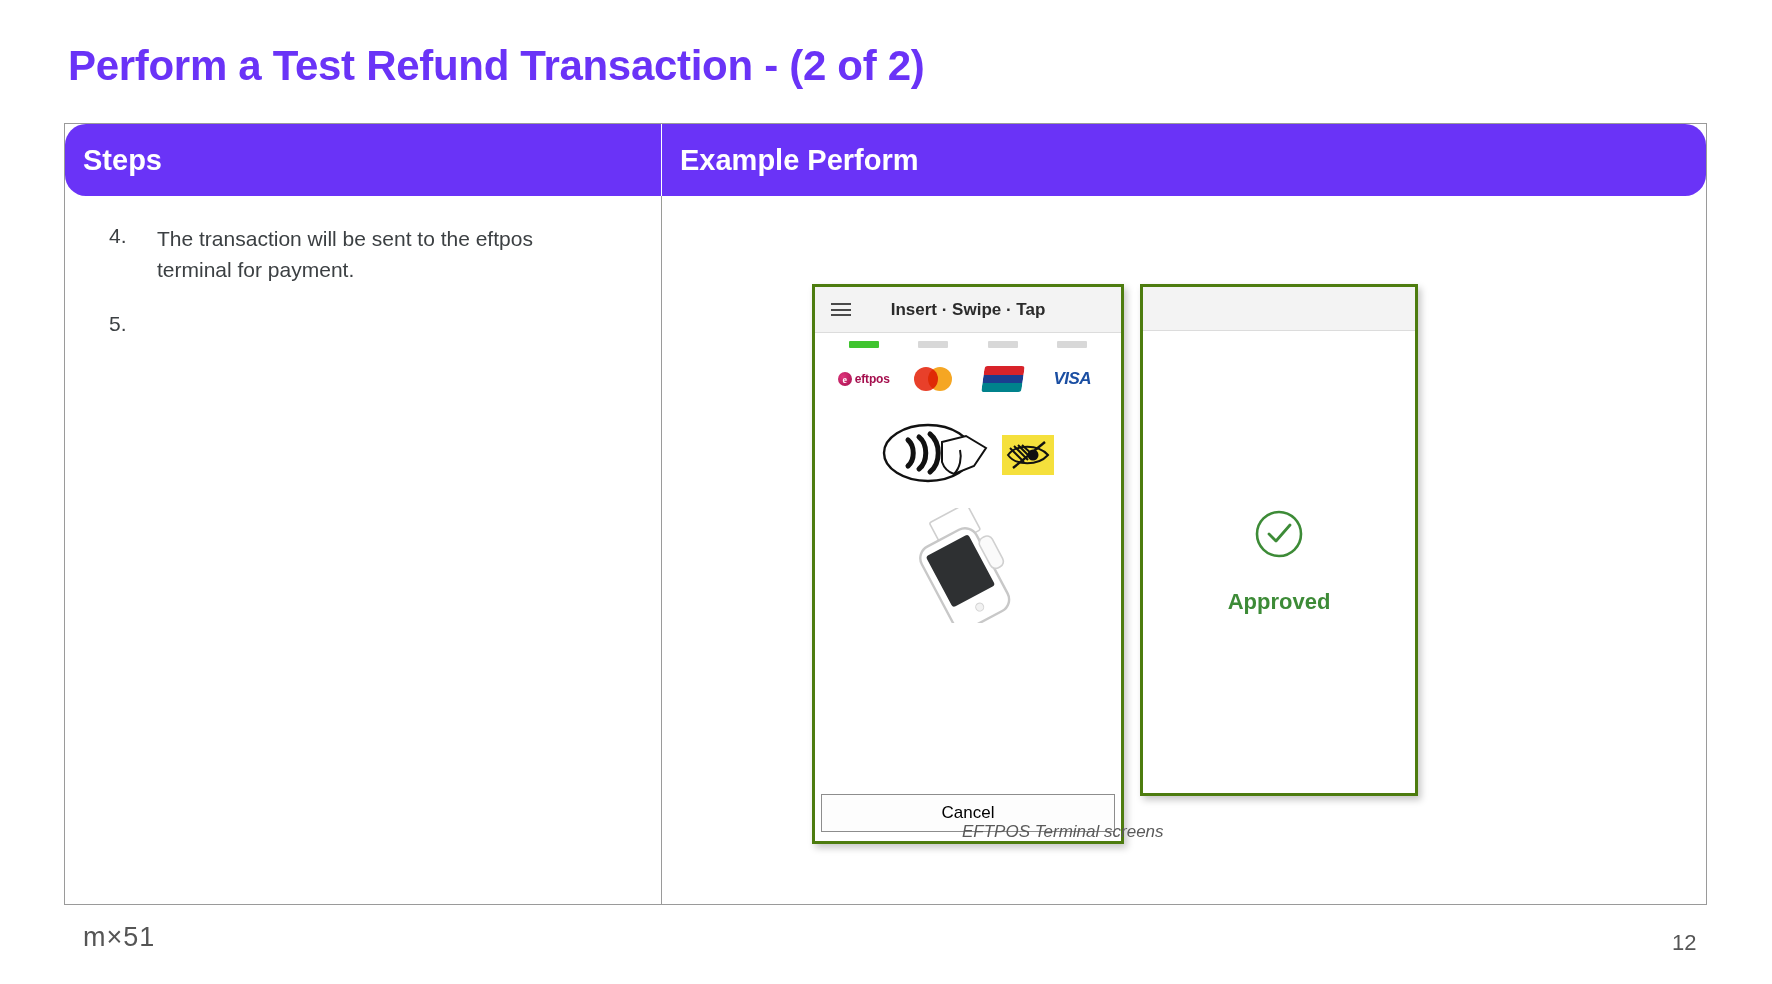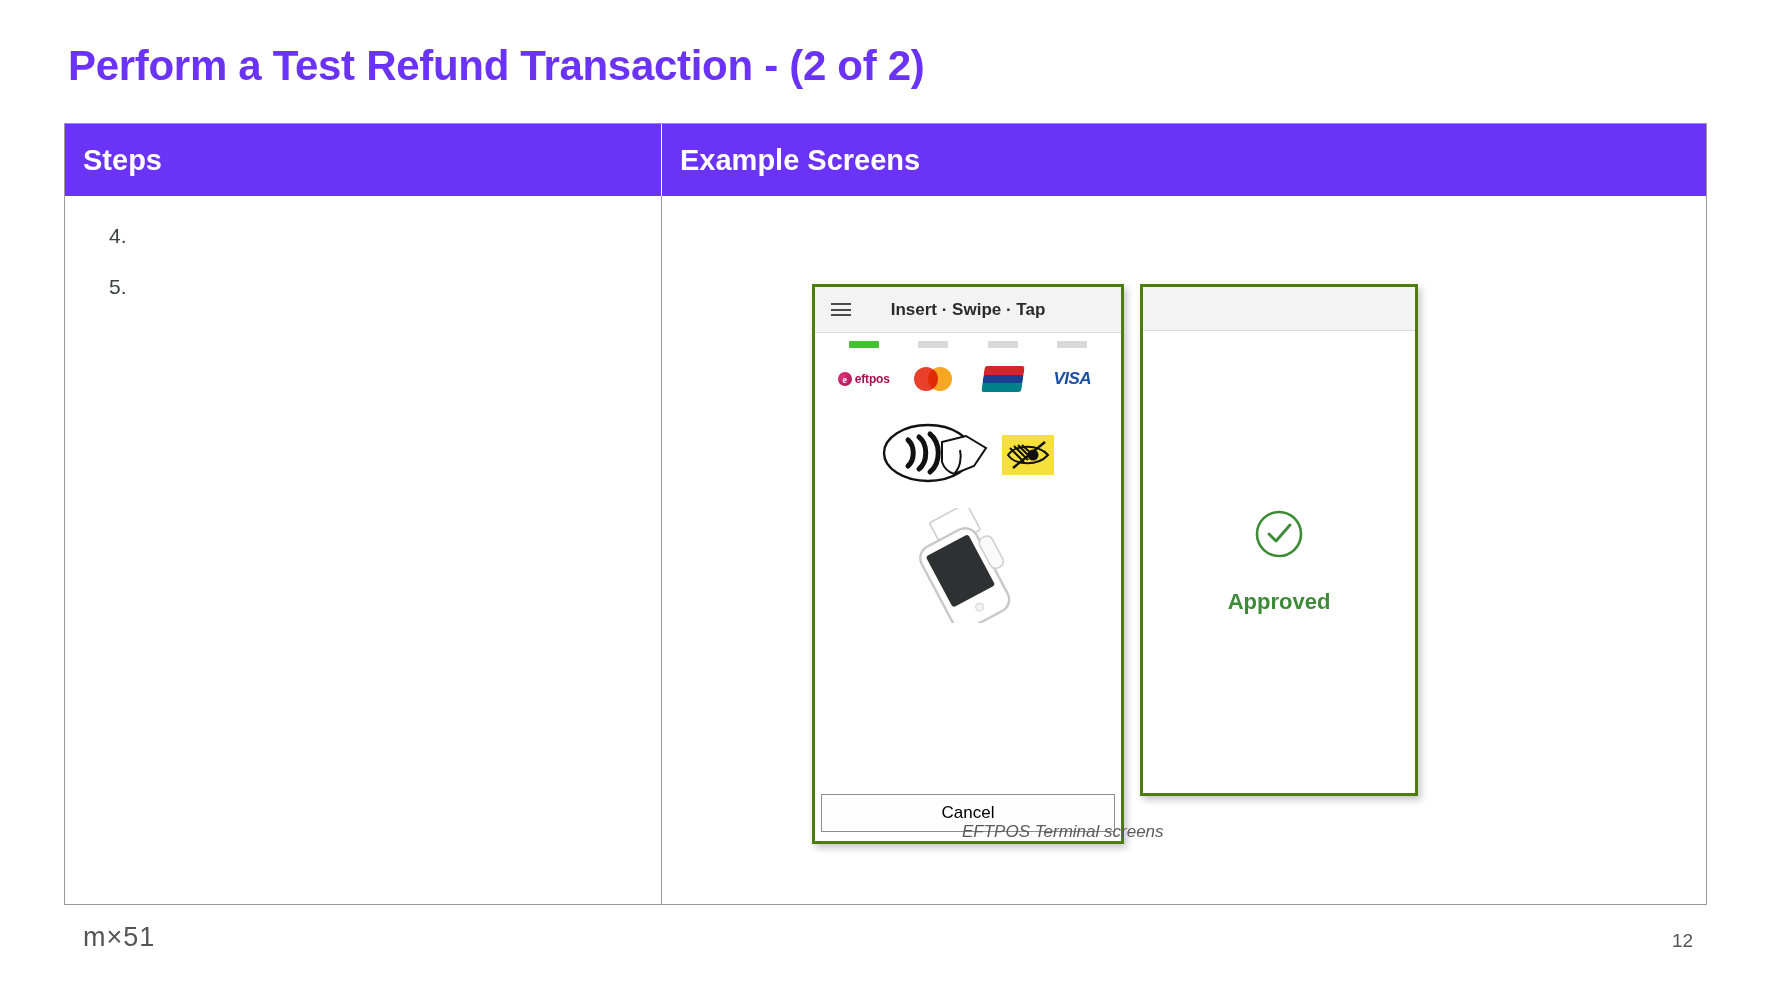--- a/index.html
+++ b/index.html
@@ -19,21 +19,21 @@
     white-space: nowrap;
   }
 
   
   .table {
     position: absolute; left: 64px; top: 123px;
     width: 1643px; height: 782px;
     border: 1px solid #9a9a9a;
     display: flex; flex-direction: column;
   }
-  .thead { display: flex; height: 72px; background: #6a33f7; flex: none; }
+  .thead { display: flex; height: 72px; background: #6a33f7; flex: none; border-radius: 21px; }
   .thead .cell {
     display: flex; align-items: center;
     color: #ffffff; font-size: 29px; font-weight: bold;
   }
   .th-steps { width: 597px; padding-left: 18px; border-right: 1px solid #ffffff; }
   .th-screens { flex: 1; padding-left: 18px; }
 
   .tbody { display: flex; flex: 1; min-height: 0; background: #fff; }
   .td-steps {
     width: 597px; border-right: 1px solid #9a9a9a;
@@ -155,43 +155,46 @@
     font-size: 17px; font-style: italic; color: #5a5a5a;
   }
 
   
   .footer-logo {
     position: absolute; left: 83px; top: 922px;
     font-size: 27px; color: #555; letter-spacing: 1px;
   }
   .page-num {
     position: absolute; left: 1672px; top: 930px;
-    font-size: 19px; color: #555;
+    font-size: 22px; color: #555;
   }
 </style>
 </head>
 <body>
 
 <div class="slide">
 
   <div class="title">Perform a Test Refund Transaction - (2 of 2)</div>
 
   <div class="table">
 
     <div class="thead">
       <div class="cell th-steps">Steps</div>
-      <div class="cell th-screens">Example Screens</div>
+      <div class="cell th-screens">Example Perform</div>
     </div>
 
     <div class="tbody">
 
       <div class="td-steps">
 
         <div class="step">
           <div class="step-num">4.</div>
+          <div class="step-text">
+            <span>The transaction will be sent to the eftpos terminal for payment.</span>
+          </div>
         </div>
 
         <div class="step">
           <div class="step-num">5.</div>
         </div>
 
       </div>
 
       <div class="td-screens">
         <div class="screens-wrap">

